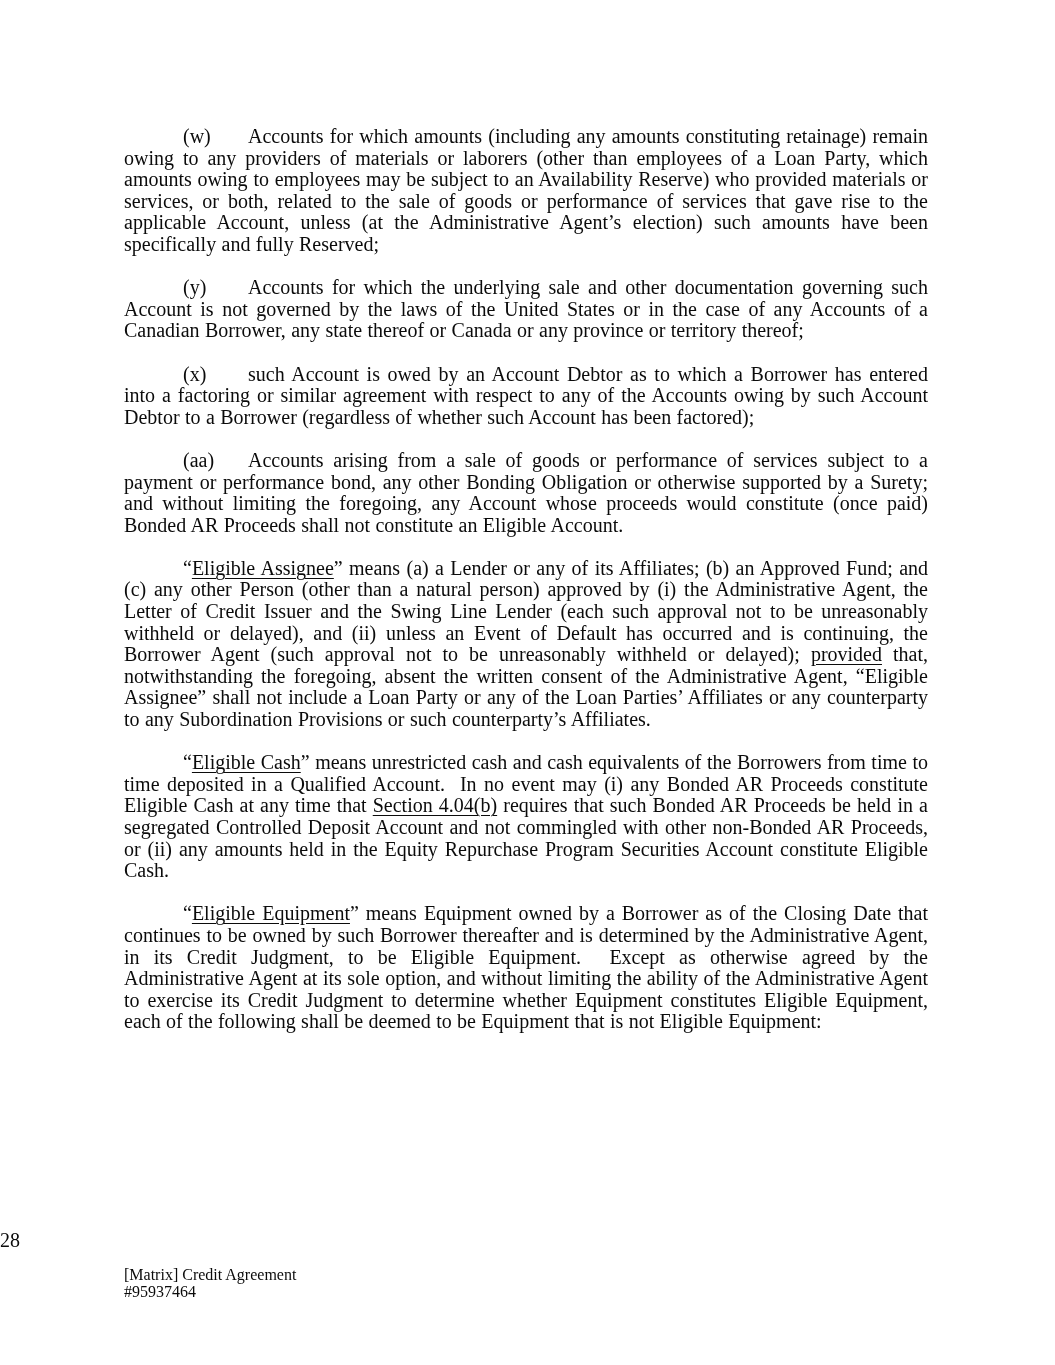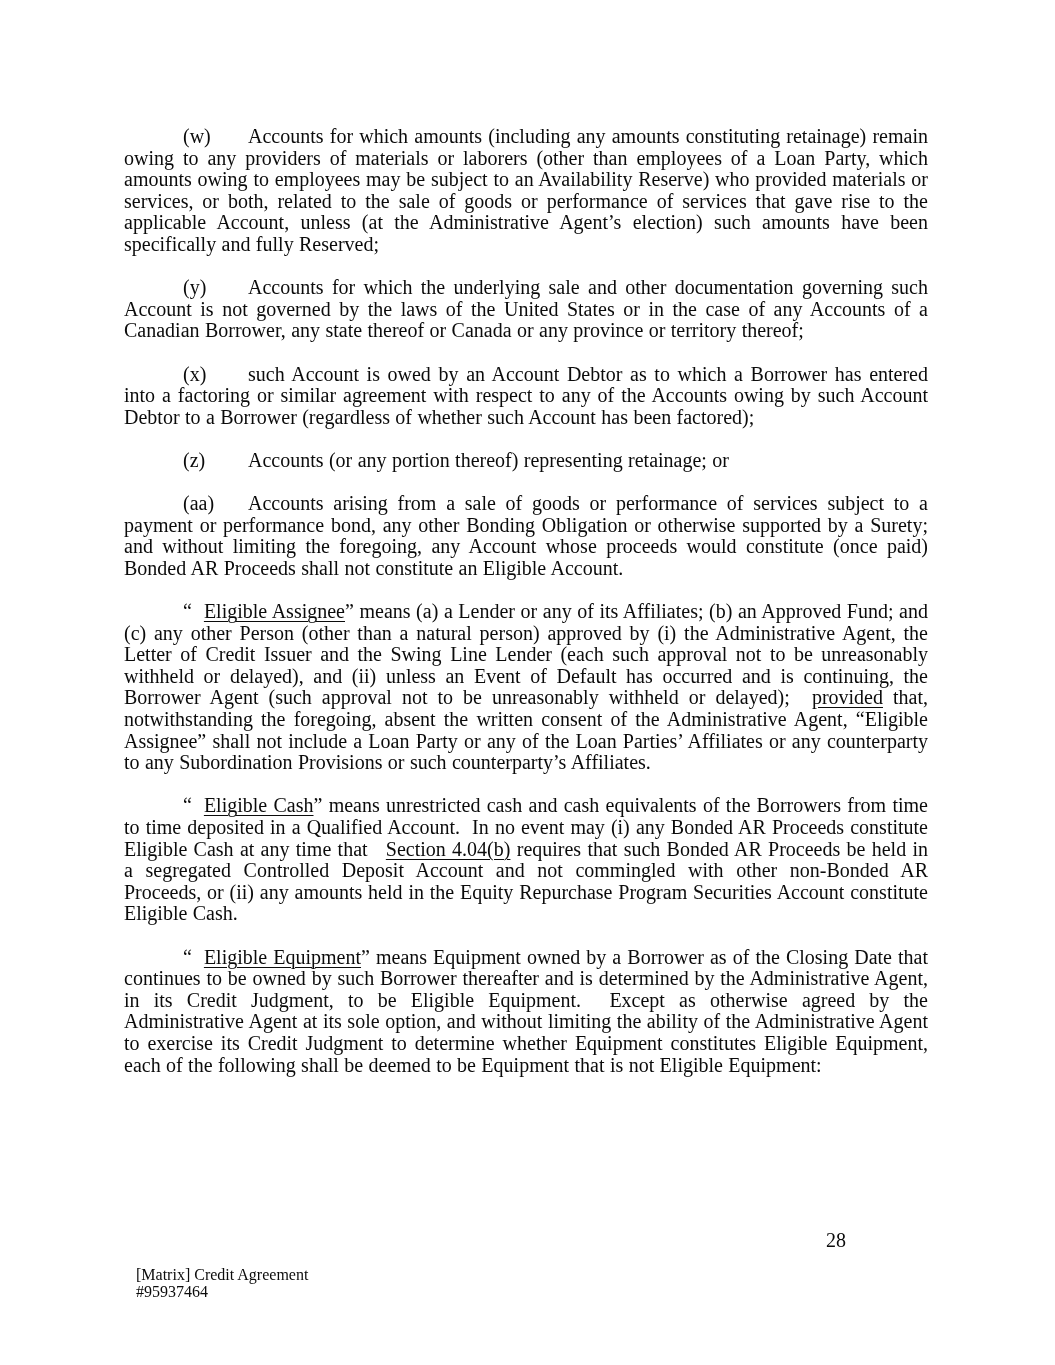--- a/index.html
+++ b/index.html
@@ -32,50 +32,48 @@
   p.para:last-child { margin-bottom: 0; font-family: Liberation Serif, serif; }
   .marker {
     display: inline-block;
     min-width: 65px;
     text-indent: 0;
   }
   .u {
     text-decoration: underline;
     text-decoration-thickness: 1px;
     text-underline-offset: 3px;
-    margin-left: 12px;
   }
   .page-number {
     position: absolute;
     top: 1229px;
     left: 0;
     width: 846px;
-    text-align: right;
+    text-align: left;
     font-size: 20px;
     line-height: 22px;
   }
   .doc-footer {
     position: absolute;
-    left: 136px;
+    left: 124px;
     top: 1266px;
     font-size: 16px;
     line-height: 17px;
   }
 </style>
 </head>
 <body>
 
 <div>
 
   <div class="doc-body">
 
       <p class="para"><span class="marker">(w)</span><span>Accounts for which amounts (including any amounts constituting retainage) remain owing to any providers of materials or laborers (other than employees of a Loan Party, which amounts owing to employees may be subject to an Availability Reserve) who provided materials or services, or both, related to the sale of goods or performance of services that gave rise to the applicable Account, unless (at the Administrative Agent’s election) such amounts have been specifically and fully Reserved;</span></p>
       <p class="para"><span class="marker">(y)</span><span>Accounts for which the underlying sale and other documentation governing such Account is not governed by the laws of the United States or in the case of any Accounts of a Canadian Borrower, any state thereof or Canada or any province or territory thereof;</span></p>
       <p class="para"><span class="marker">(x)</span><span>such Account is owed by an Account Debtor as to which a Borrower has entered into a factoring or similar agreement with respect to any of the Accounts owing by such Account Debtor to a Borrower (regardless of whether such Account has been factored);</span></p>
-      <p class="para"><span class="marker">(z)</span><span>Accounts (or any portion thereof) representing retainage; or</span></p>
       <p class="para"><span class="marker">(aa)</span><span>Accounts arising from a sale of goods or performance of services subject to a payment or performance bond, any other Bonding Obligation or otherwise supported by a Surety; and without limiting the foregoing, any Account whose proceeds would constitute (once paid) Bonded AR Proceeds shall not constitute an Eligible Account.</span></p>
       <p class="para"><span>“</span><span class="u">Eligible Assignee</span><span>” means (a) a Lender or any of its Affiliates; (b) an Approved Fund; and (c) any other Person (other than a natural person) approved by (i) the Administrative Agent, the Letter of Credit Issuer and the Swing Line Lender (each such approval not to be unreasonably withheld or delayed), and (ii) unless an Event of Default has occurred and is continuing, the Borrower Agent (such approval not to be unreasonably withheld or delayed); </span><span class="u">provided</span><span> that, notwithstanding the foregoing, absent the written consent of the Administrative Agent, “Eligible Assignee” shall not include a Loan Party or any of the Loan Parties’ Affiliates or any counterparty to any Subordination Provisions or such counterparty’s Affiliates.</span></p>
       <p class="para"><span>“</span><span class="u">Eligible Cash</span><span>” means unrestricted cash and cash equivalents of the Borrowers from time to time deposited in a Qualified Account.&nbsp; In no event may (i) any Bonded AR Proceeds constitute Eligible Cash at any time that </span><span class="u">Section 4.04(b)</span><span> requires that such Bonded AR Proceeds be held in a segregated Controlled Deposit Account and not commingled with other non-Bonded AR Proceeds, or (ii) any amounts held in the Equity Repurchase Program Securities Account constitute Eligible Cash.</span></p>
       <p class="para"><span>“</span><span class="u">Eligible Equipment</span><span>” means Equipment owned by a Borrower as of the Closing Date that continues to be owned by such Borrower thereafter and is determined by the Administrative Agent, in its Credit Judgment, to be Eligible Equipment.&nbsp; Except as otherwise agreed by the Administrative Agent at its sole option, and without limiting the ability of the Administrative Agent to exercise its Credit Judgment to determine whether Equipment constitutes Eligible Equipment, each of the following shall be deemed to be Equipment that is not Eligible Equipment:</span></p>
     </div>
 
   <div class="page-number">28</div>
 
   <div class="doc-footer">
     <div>[Matrix] Credit Agreement</div>

